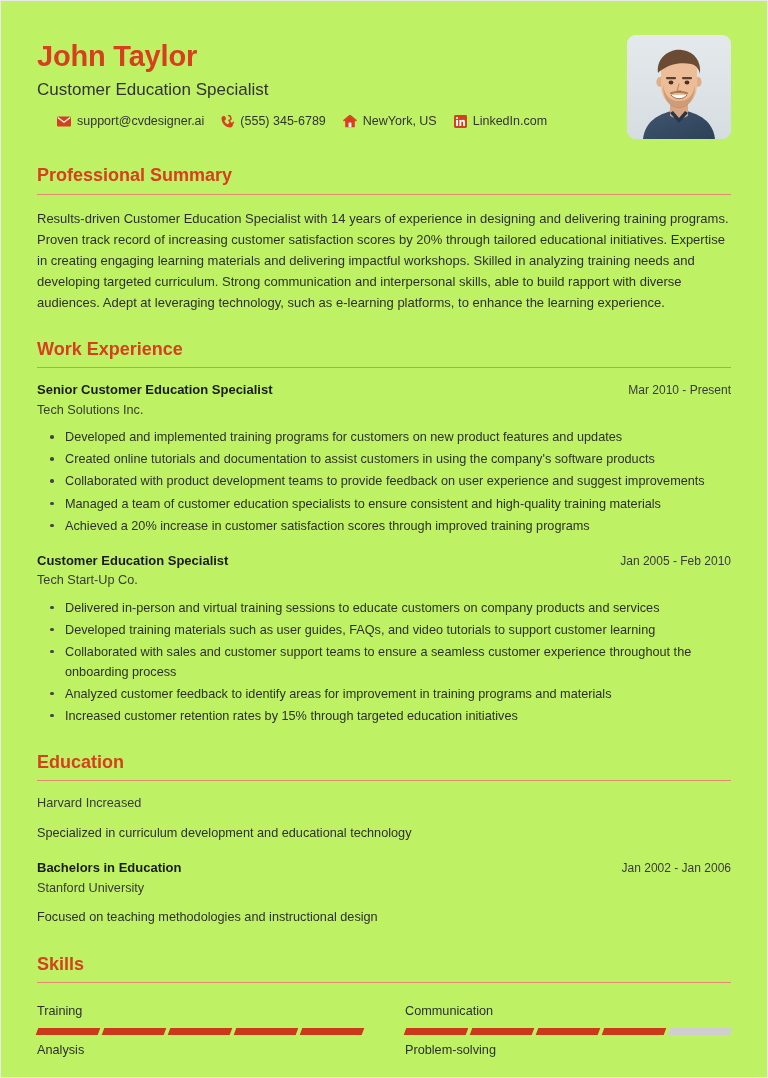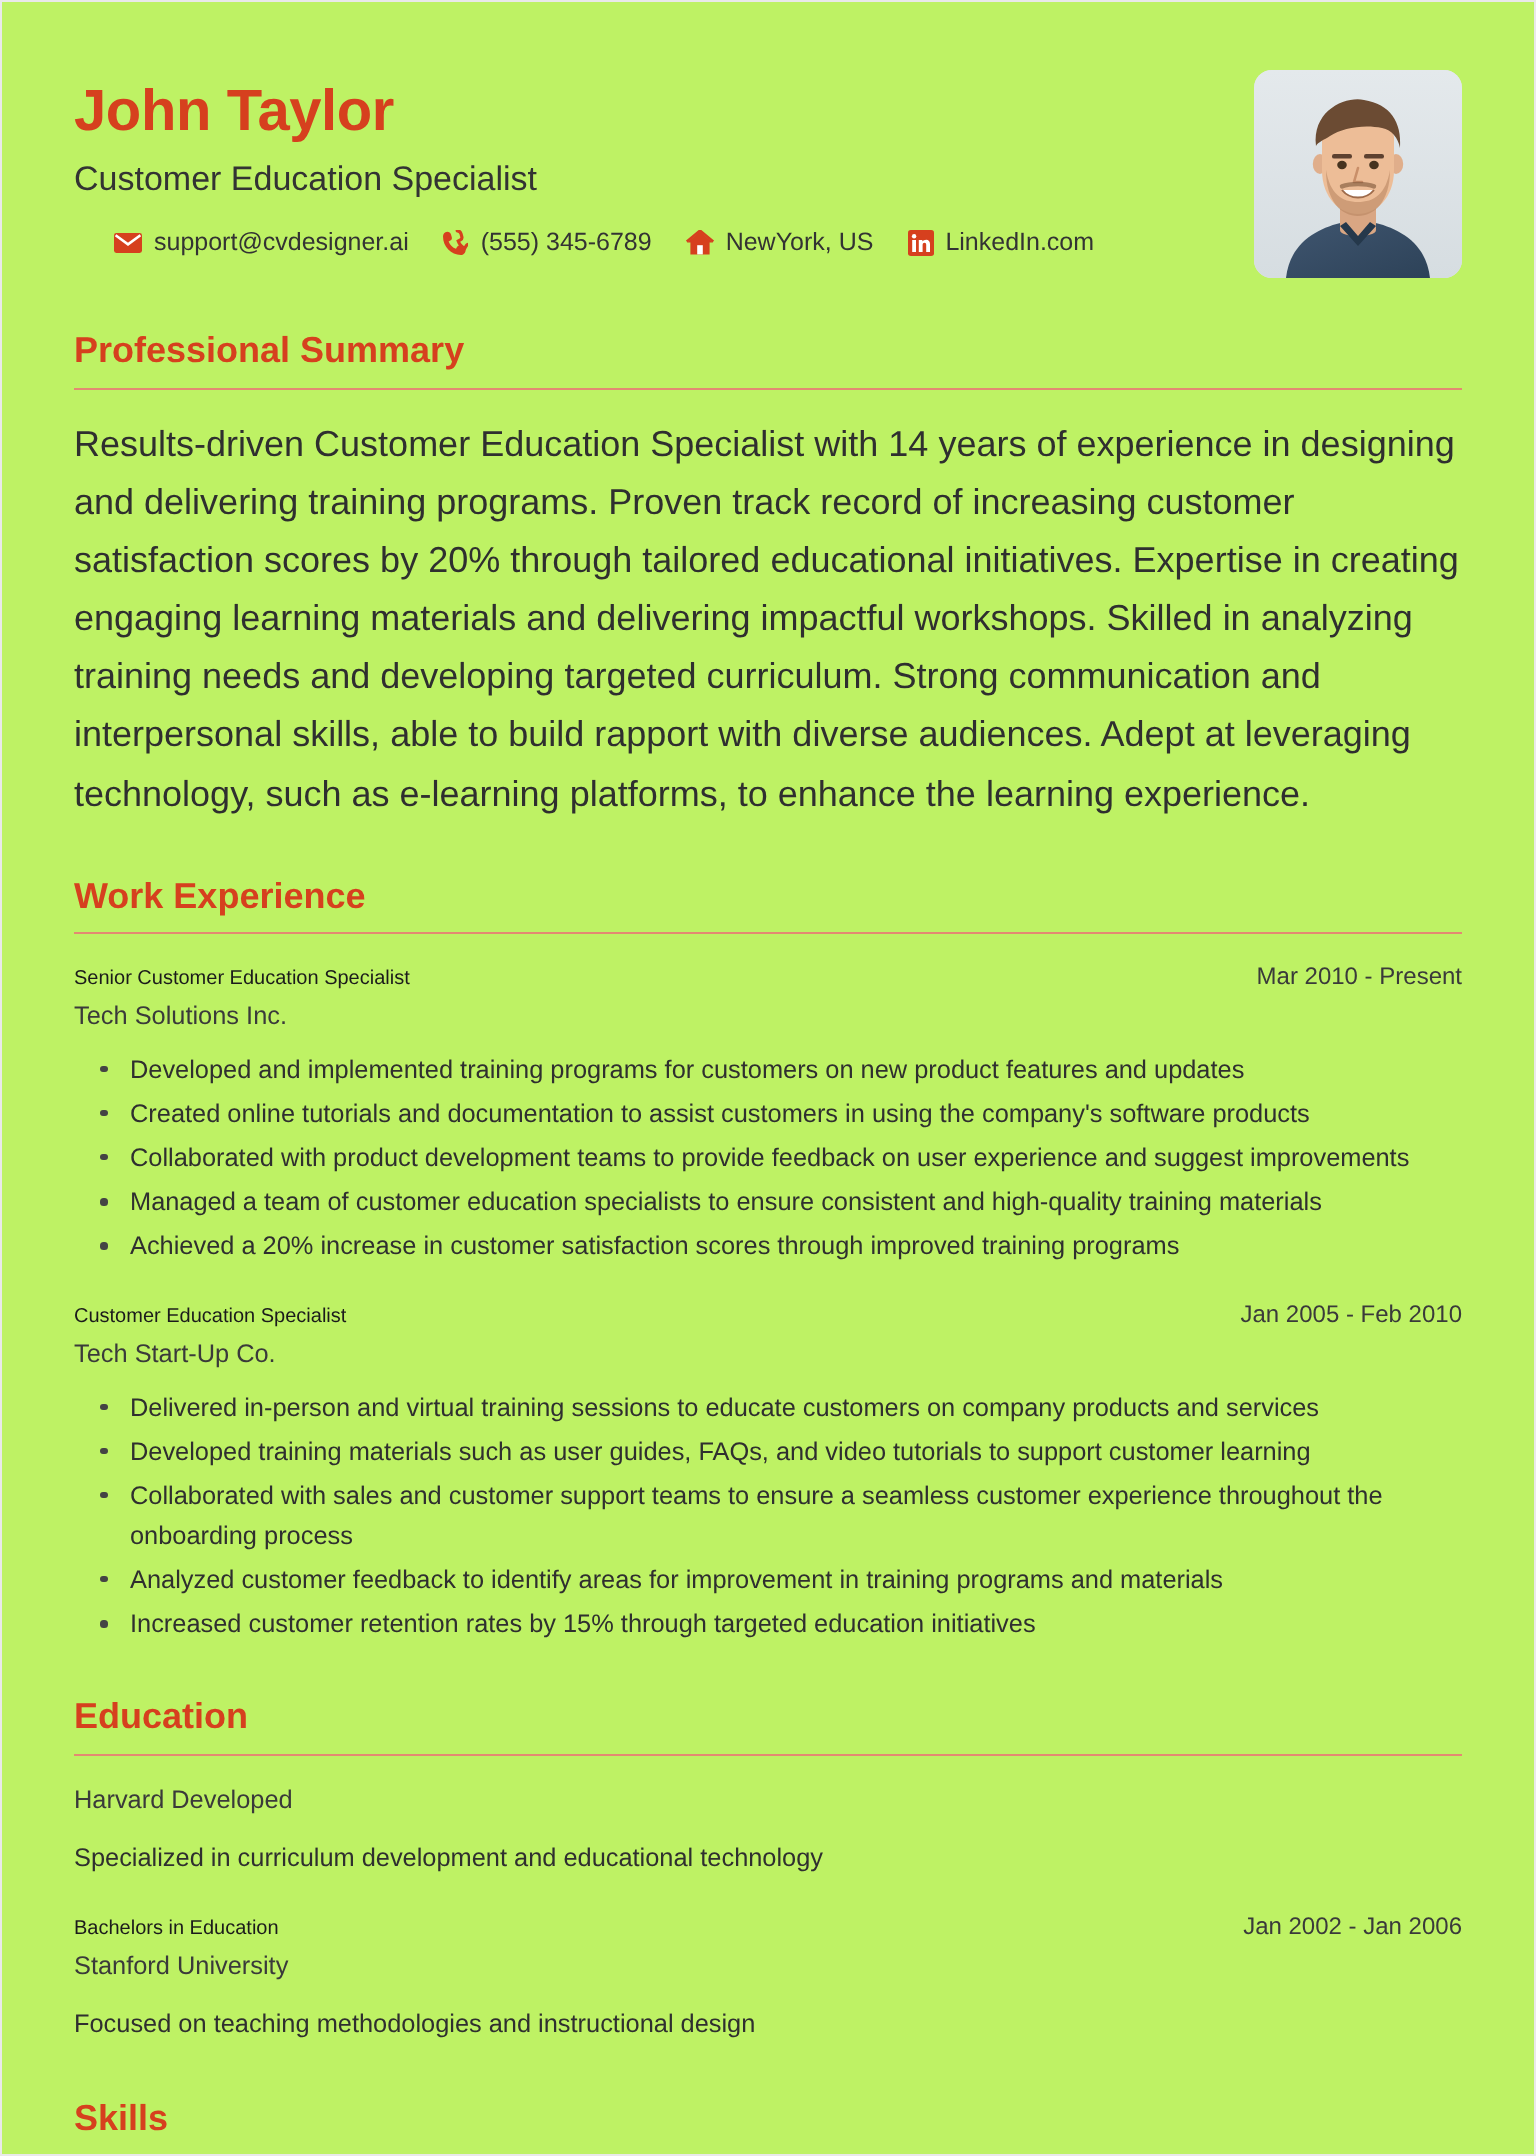--- a/index.html
+++ b/index.html
@@ -83,39 +83,39 @@
     margin: 0 0 7px 0;
     line-height: 1.2;
   }
   .section-rule {
     height: 1px;
     background: #e38a72;
     width: 100%;
     margin-bottom: 13px;
   }
   .summary-text {
-    font-size: 18px;
+    font-size: 13px;
     line-height: 1.62;
     color: #2f2f2f;
     margin: 0;
     text-align: left;
   }
 
   
   .entry { margin-bottom: 4px; }
   .entry + .entry { margin-top: 16px; }
   .entry-head {
     display: flex;
     justify-content: space-between;
     align-items: baseline;
     gap: 14px;
   }
   .entry-title {
-    font-size: 10px;
-    font-weight: normal;
+    font-size: 13px;
+    font-weight: bold;
     color: #1b1b1b;
     line-height: 1.45;
   }
   .entry-date {
     font-size: 12px;
     color: #3a3a3a;
     white-space: nowrap;
     line-height: 1.45;
   }
   .entry-org {
@@ -329,21 +329,21 @@
           <li>Increased customer retention rates by 15% through targeted education initiatives</li>
         </ul>
       </div>
     </div>
 
     <div class="section">
       <h2 class="section-title">Education</h2>
       <div class="section-rule"></div>
 
       <div class="entry">
-        <div class="entry-org">Harvard Developed</div>
+        <div class="entry-org">Harvard Increased</div>
         <div class="entry-desc">Specialized in curriculum development and educational technology</div>
       </div>
 
       <div class="entry">
         <div class="entry-head">
           <div class="entry-title">Bachelors in Education</div>
           <div class="entry-date">Jan 2002 - Jan 2006</div>
         </div>
         <div class="entry-org">Stanford University</div>
         <div class="entry-desc">Focused on teaching methodologies and instructional design</div>

